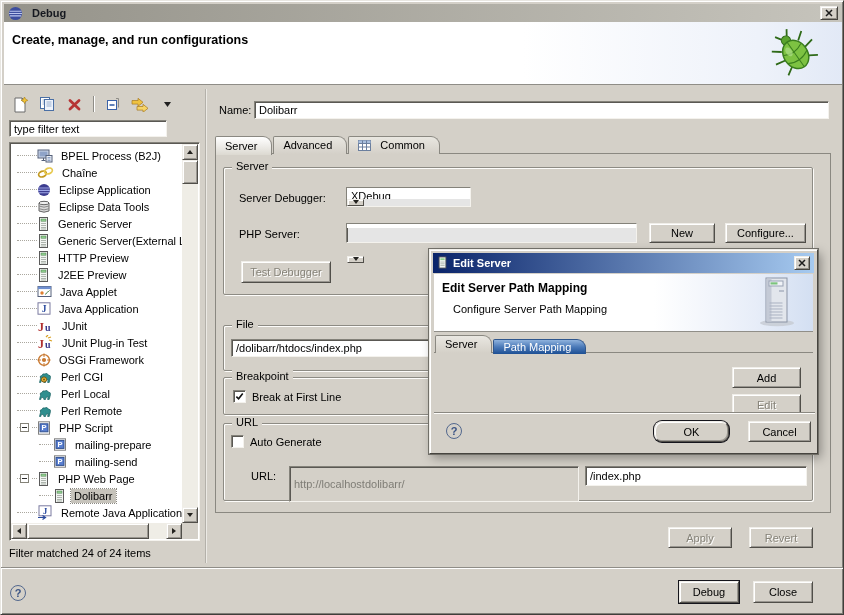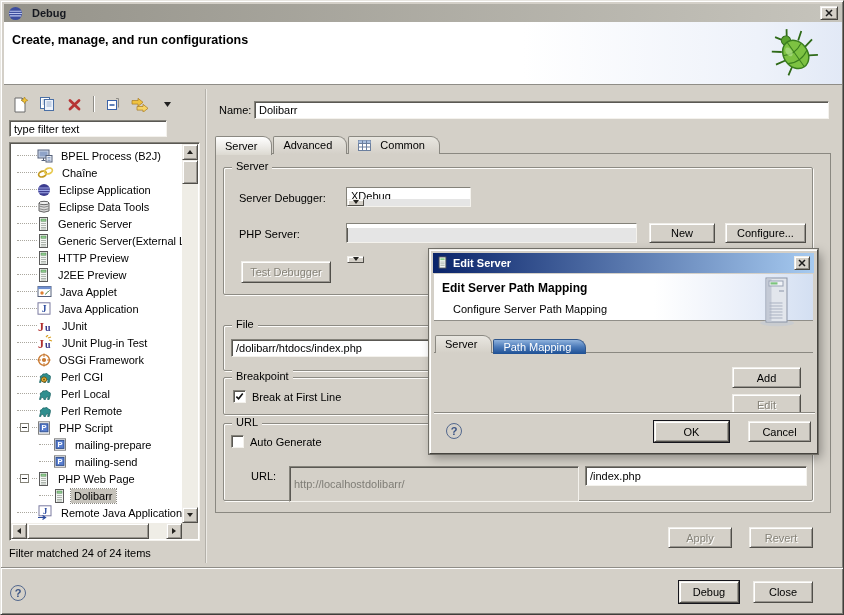--- a/index.html
+++ b/index.html
@@ -96,21 +96,21 @@
     border:1px solid #8a8881;background:#d4d0c8;}
   .sepline{position:absolute;left:0;top:566px;width:844px;height:2px;
     background:linear-gradient(#8f8d87 50%,#ffffff 50%);}
   
   .dlg{position:absolute;left:428px;top:248px;width:389px;height:205px;background:#d4d0c8;
     border:1px solid;border-color:#f0eee9 #46443f #46443f #f0eee9;
     box-shadow:0 0 0 1px #716f68, 3px 4px 10px rgba(0,0,0,.35), inset 1px 1px 0 #fff;z-index:50;}
   .dlg-title{position:absolute;left:3px;top:3px;width:381px;height:20px;
     background:linear-gradient(90deg,#0a246a,#a6caf0);display:flex;align-items:center;
     gap:5px;padding:0 4px;color:#fff;font-weight:bold;}
-  .dlg-head{position:absolute;left:4px;top:24px;width:379px;height:47px;
+  .dlg-head{position:absolute;left:4px;top:24px;width:379px;height:58px;
     background:linear-gradient(90deg,#ffffff 58%,#e7edf8 85%,#d3dff2);
     border-bottom:1px solid #908e88;}
   .dlg-head .ht{position:absolute;left:8px;top:7px;font-size:12px;font-weight:bold;}
   .dlg-head .hs{position:absolute;left:19px;top:29px;}
   .dlg-head .tower{position:absolute;right:14px;top:2px;}
   .tabline{position:absolute;left:4px;top:102px;width:379px;height:1px;background:#8a8881;}
   .ptable{position:absolute;left:37px;top:117px;width:249px;height:46px;background:#fff;
     border:1px solid;border-color:#84827a #f4f2ed #f4f2ed #84827a;box-shadow:inset 1px 1px 0 #5a5853;
     overflow:hidden;}
   .ptable .hrow{display:flex;height:18px;}
@@ -585,18 +585,18 @@
           <span>Path Mapping</span>
         </span>
       </div>
 
 
     <div class="btn" style="left:302px;top:117px;width:69px;height:21px;">Add</div>
     <div class="btn disabled" style="left:302px;top:144px;width:69px;height:21px;z-index:1;">Edit</div>
 
     <div class="dlg-btm">
       <div class="helpicon abs" style="left:12px;top:10px;">?</div>
-      <div class="btn default" style="left:220px;top:8px;width:75px;height:21px;">OK</div>
+      <div class="btn default" style="left:220px;top:8px;width:75px;height:21px;border-radius:8px;">OK</div>
       <div class="btn" style="left:314px;top:8px;width:63px;height:21px;">Cancel</div>
     </div>
   </div>
 
 </div>
 
 </body></html>

